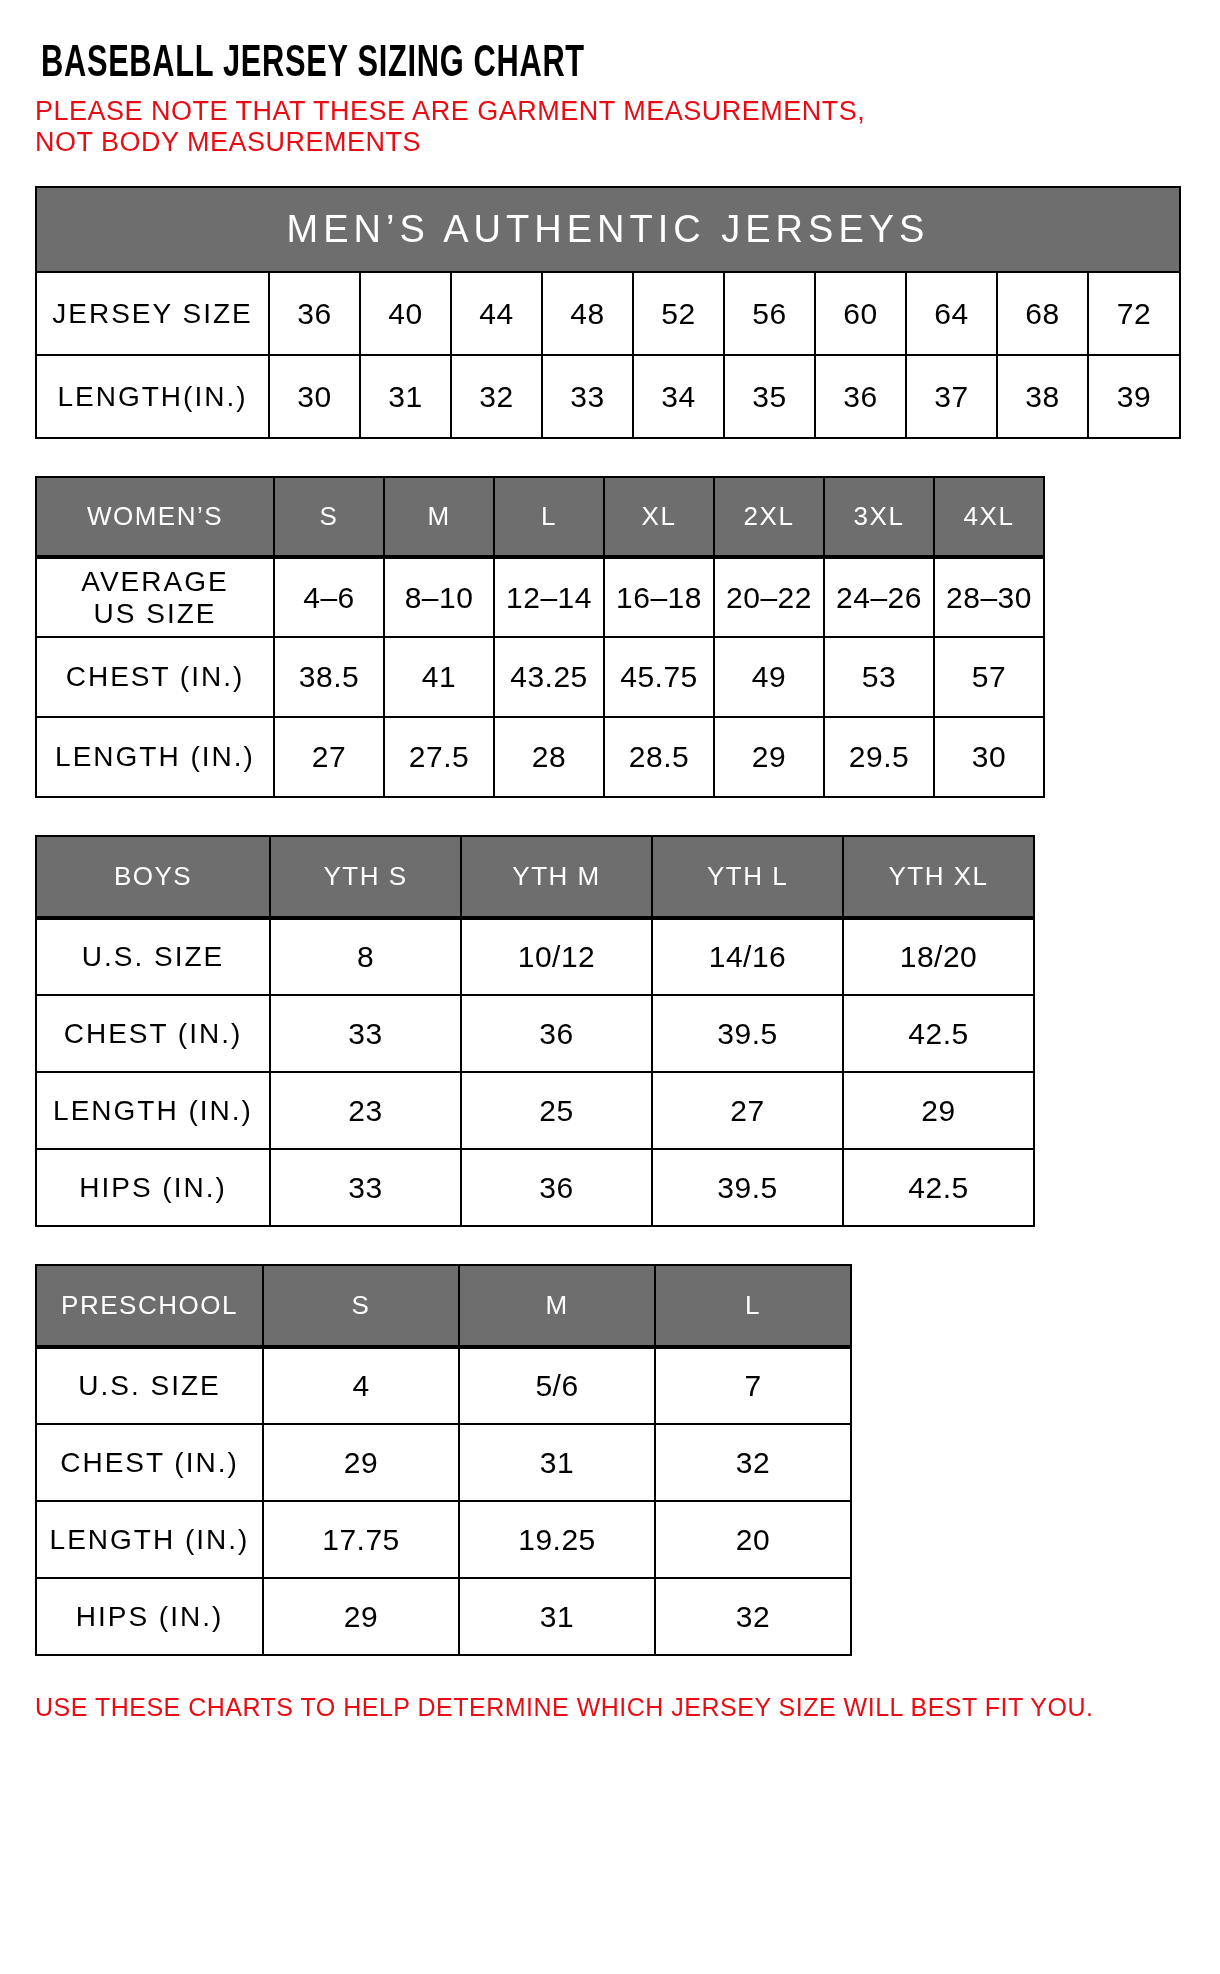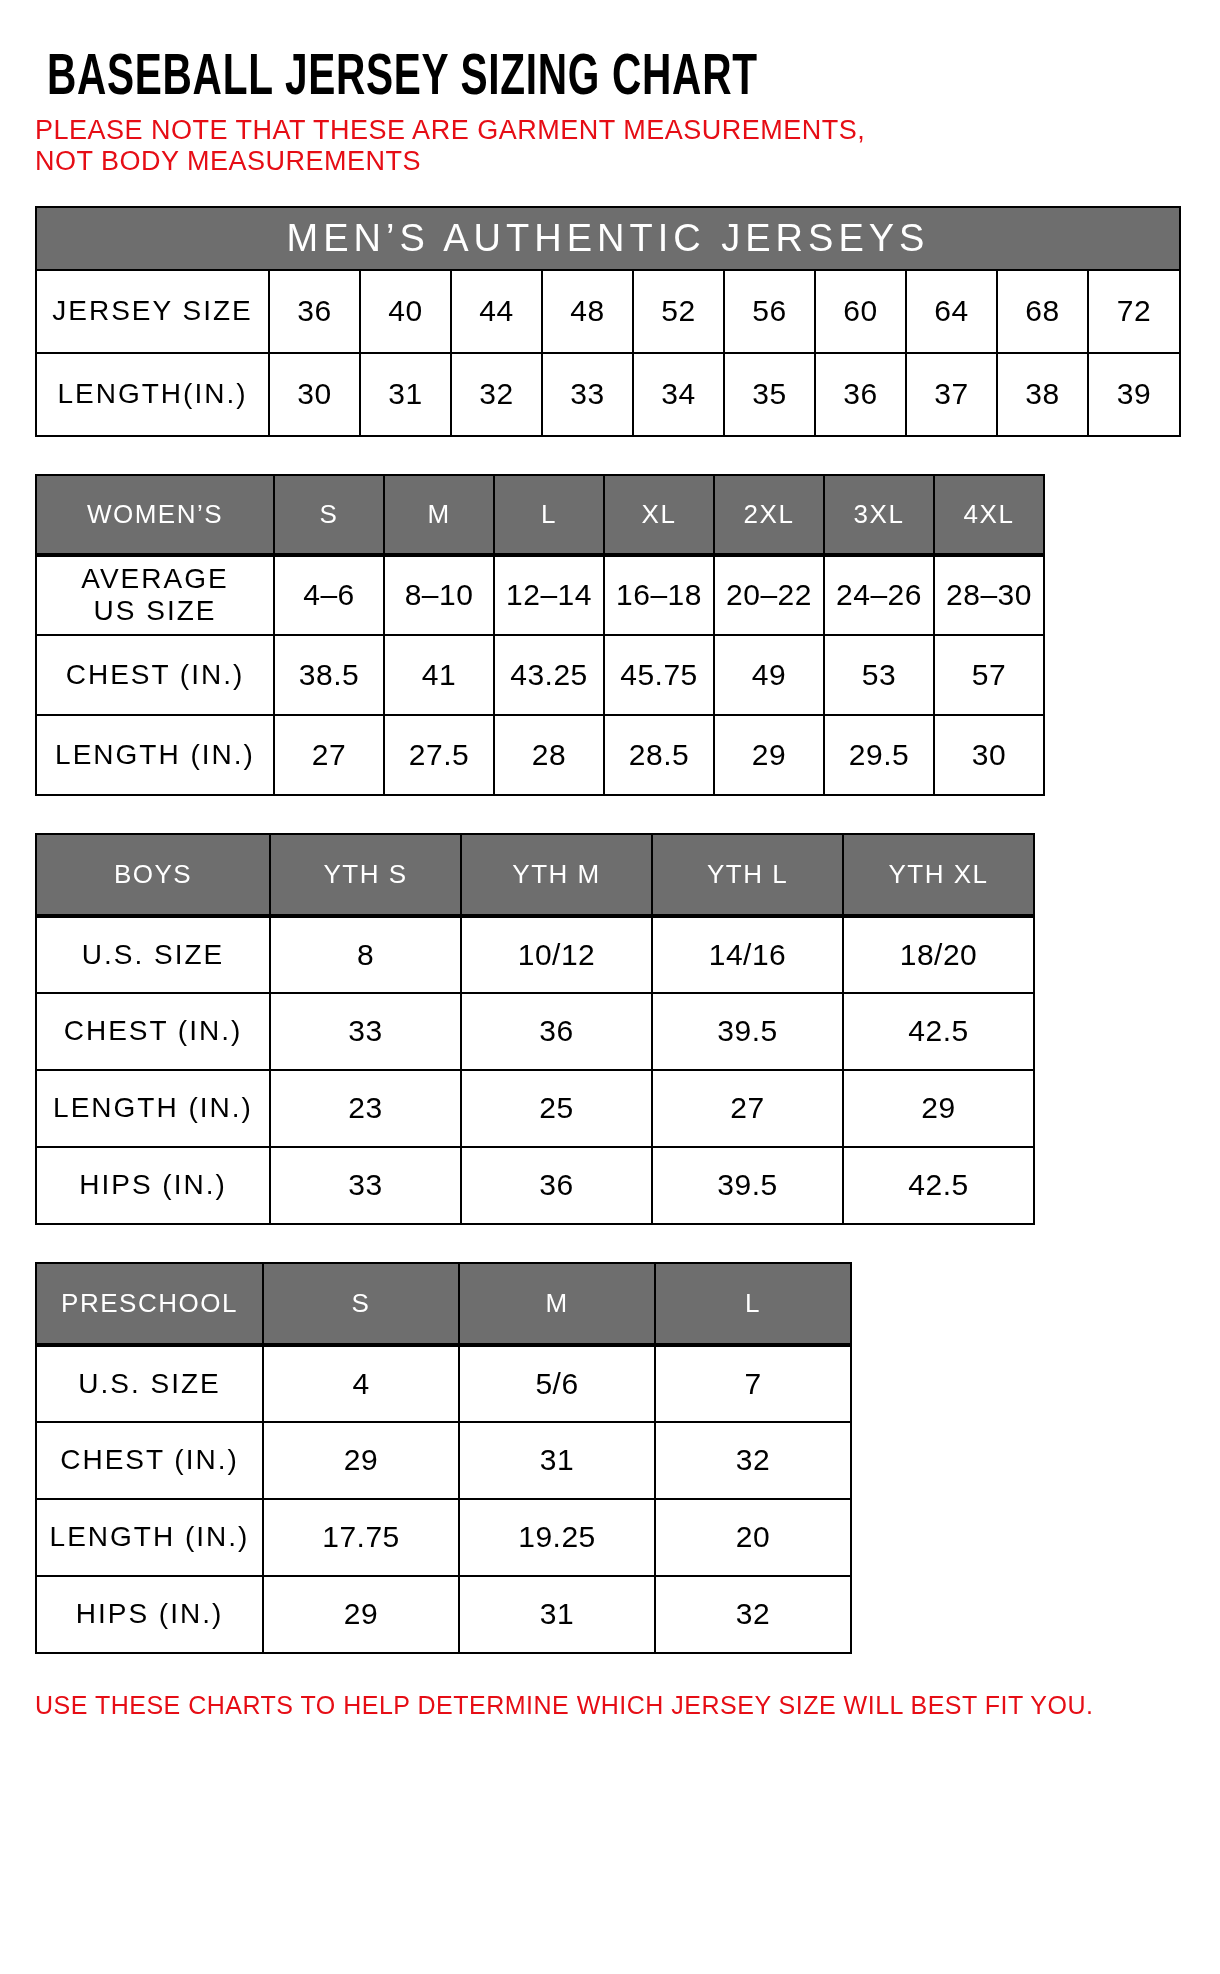--- a/index.html
+++ b/index.html
@@ -13,22 +13,22 @@
   body{
     width:1220px;
     height:1974px;
     background:#ffffff;
     color:#000;
     font-family:"Liberation Sans","DejaVu Sans",sans-serif;
     padding:34px 35px 0 35px;
     overflow:hidden;
   }
   h1.page-title{
-    margin:12px;
-    font-size:58px;
+    margin:6px;
+    font-size:44px;
     font-weight:bold;
     line-height:0.95;
     white-space:nowrap;
   }
   h1.page-title .condensed{
     display:inline-block;
     transform:scaleX(0.70);
     transform-origin:0 50%;
     letter-spacing:1px;
   }
@@ -69,21 +69,21 @@
   .size-table tbody th.row-label{
     font-size:28px;
     letter-spacing:2px;
     white-space:pre-line;
     line-height:1.15;
   }
   .size-table tbody td{
     font-size:30px;
     letter-spacing:0.5px;
   }
-  #mens thead tr{height:63px;}
+  #mens thead tr{height:85px;}
   #mens tbody tr{height:83px;}
   #womens thead tr{height:80px;}
   #womens tbody tr{height:80px;}
   #boys thead tr{height:82px;}
   #boys tbody tr{height:77px;}
   #preschool thead tr{height:82px;}
   #preschool tbody tr{height:77px;}
   #preschool{}
   p.footer{
     margin:0;

